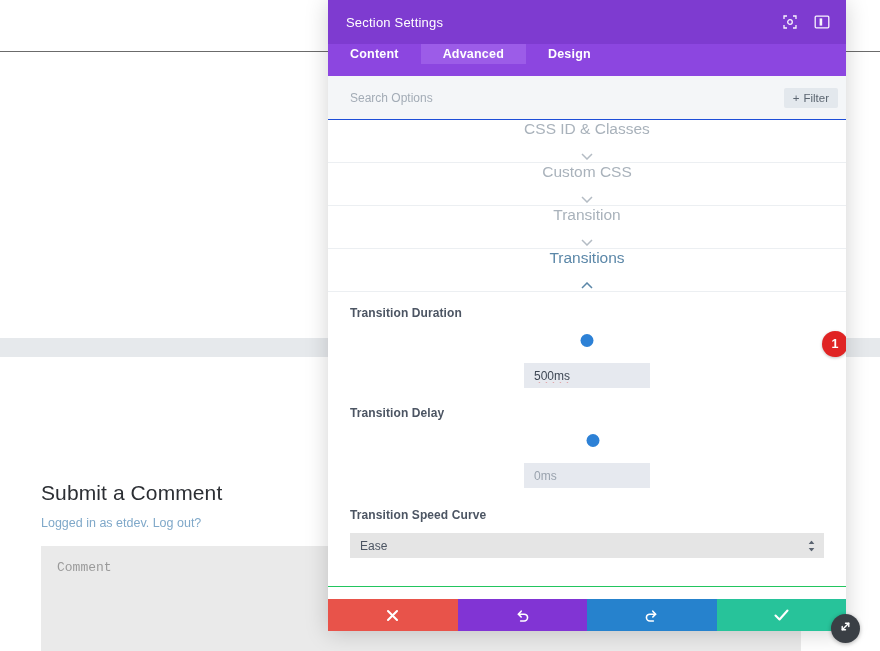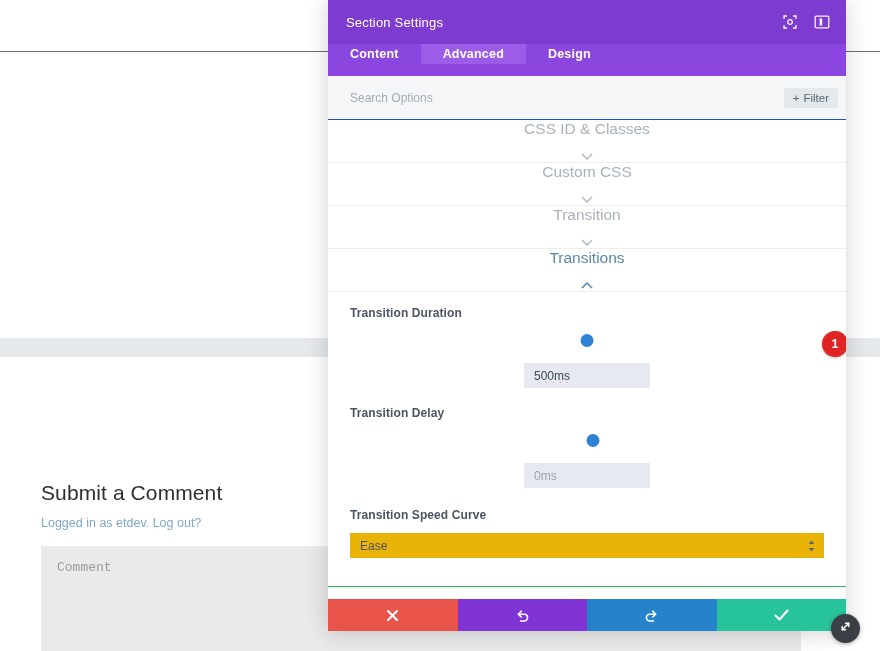--- a/index.html
+++ b/index.html
@@ -252,21 +252,21 @@
     font-size: 12.5px;
     font-weight: bold;
     display: flex; align-items: center; justify-content: center;
     box-shadow: 0 1px 3px rgba(0,0,0,.25);
   }
 
   .select-wrap { position: relative; width: 100%; }
   .select-box {
     width: 100%;
     height: 25px;
-    background: #eab308;
+    background: #e5e5e5;
     border: none;
     outline: none;
     padding: 12px 10px;
     font-family: "Liberation Sans", sans-serif;
     font-size: 12px;
     color: #4c5563;
     appearance: none;
     -webkit-appearance: none;
     cursor: pointer;
   }

